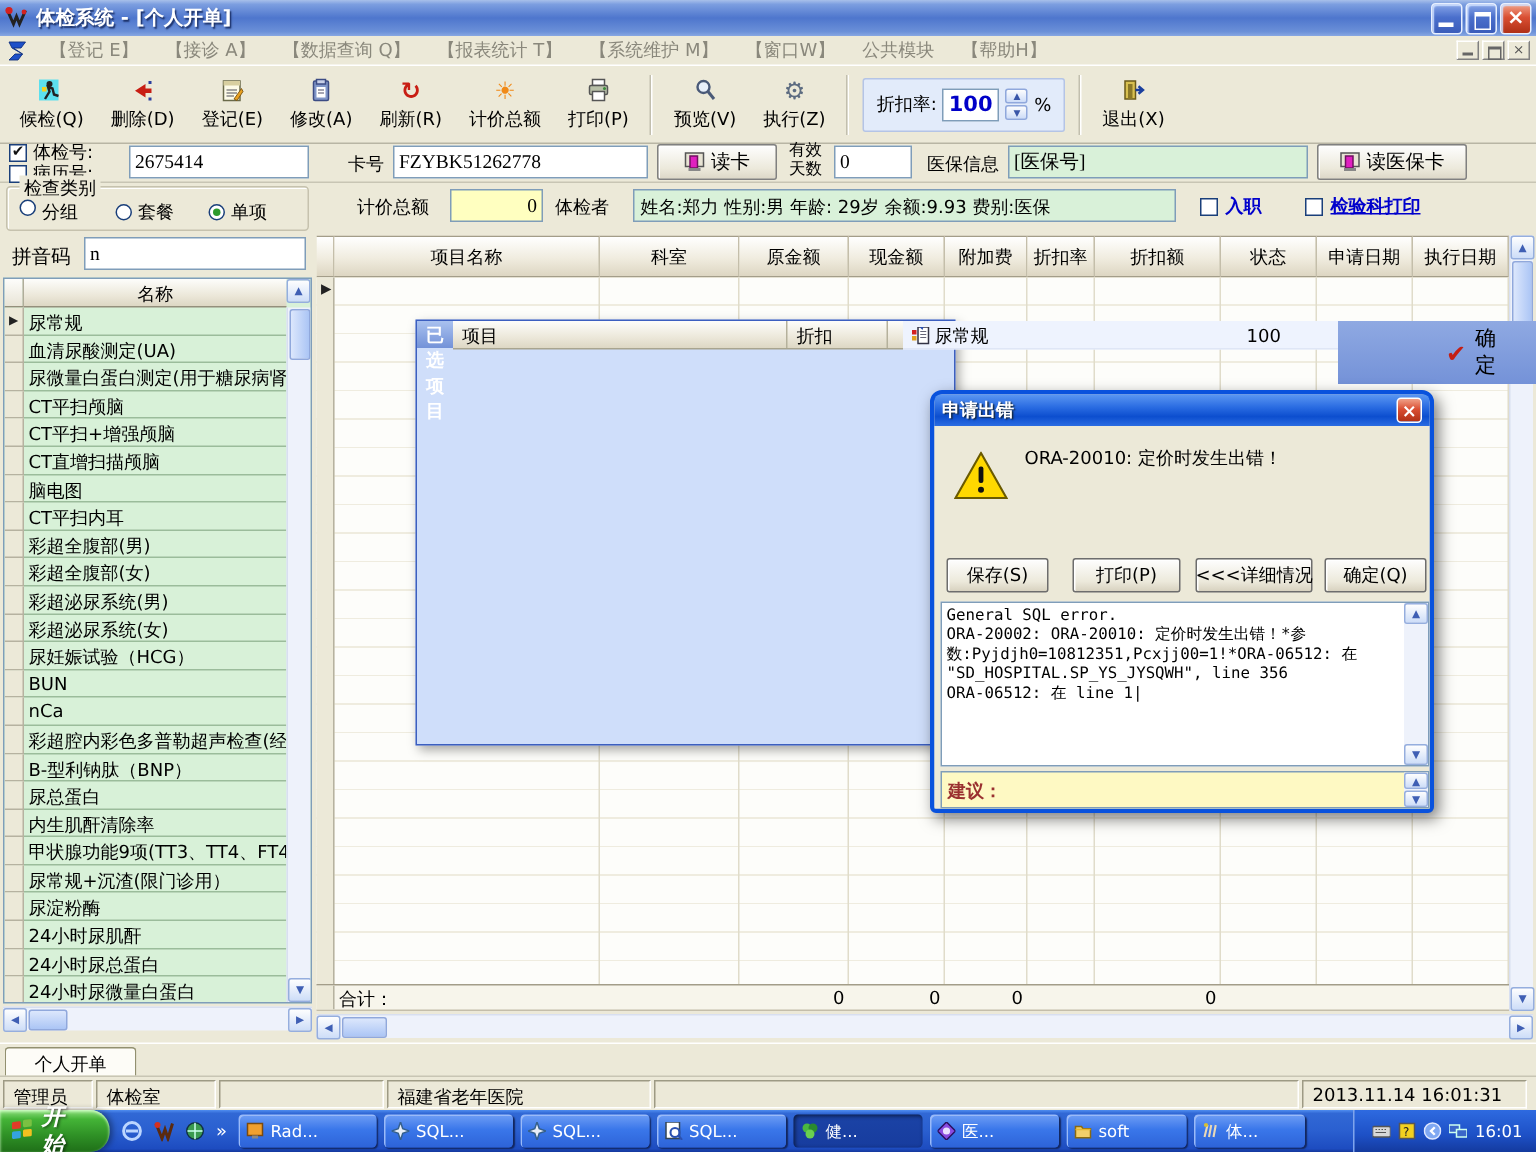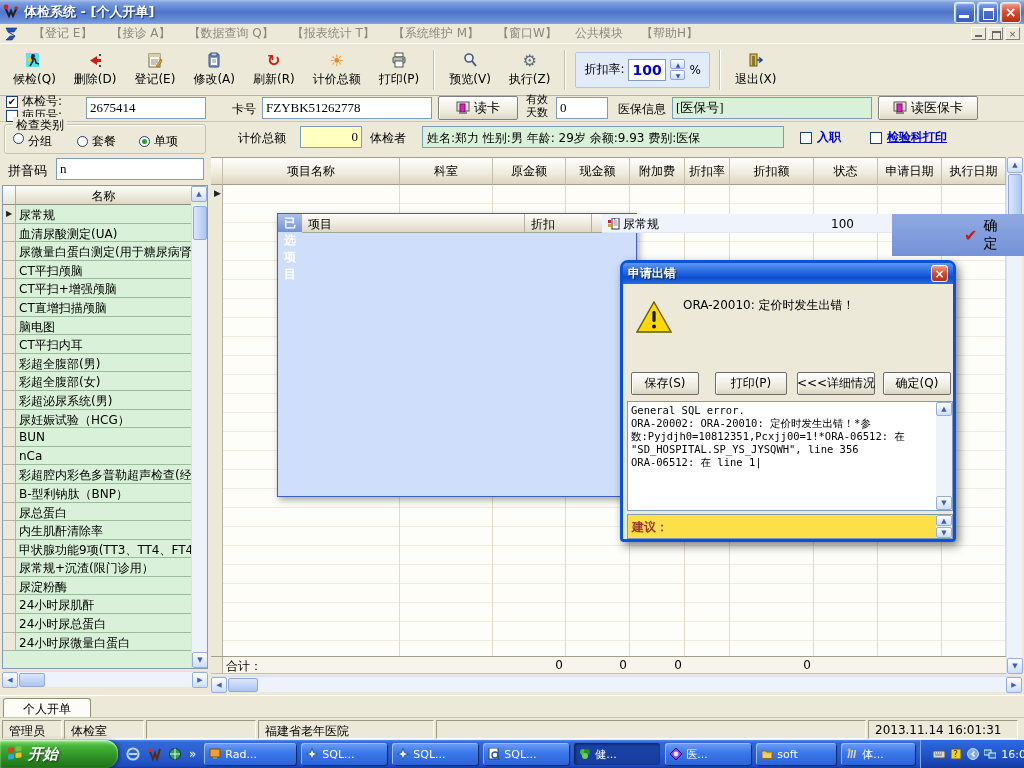--- a/index.html
+++ b/index.html
@@ -109,34 +109,34 @@
   background:linear-gradient(#f0a188,#da4f33 45%,#b03016);color:#fff;font-weight:bold;font-size:12px;
   display:flex;align-items:center;justify-content:center;text-shadow:none}
 .dlg-body{position:relative;height:255px;background:#ece9d8}
 .dmsg{position:absolute;left:60px;top:13px;font-size:12px;white-space:nowrap}
 .dbtn{position:absolute;top:88px;height:23px;background:linear-gradient(#fefefe,#ece9db 70%,#d8d2c0);
   border:1px solid #6d6d6d;border-radius:2px;box-shadow:inset 1px 1px 0 #fff;
   display:flex;align-items:center;justify-content:center;font-size:12px;white-space:nowrap}
 .dtl{position:absolute;left:4px;top:117px;width:326px;height:110px;background:#fff;border:1px solid #7f9db9}
 .dtl pre{position:absolute;left:3px;top:2px;right:18px;bottom:2px;overflow:hidden;
   font-family:"DejaVu Sans Mono","Liberation Mono",monospace;font-size:10.5px;line-height:13px;white-space:pre-wrap}
-.sgg{position:absolute;left:4px;top:230px;width:326px;height:25px;background:#fde047;border:1px solid #7f9db9}
+.sgg{position:absolute;left:4px;top:230px;width:326px;height:25px;background:#fef9c3;border:1px solid #7f9db9}
 .sgg .lab{position:absolute;left:4px;top:4px;color:#9a3030;font-weight:bold}
 .minivs{position:absolute;right:0;top:0;bottom:0;width:16px;display:flex;flex-direction:column;background:#eef2fb}
 
 .tabbar{position:absolute;left:0;top:695px;width:1024px;height:22px;background:#ece9d8;border-top:1px solid #fff}
 .tab{position:absolute;left:3px;top:2px;width:88px;height:20px;background:#fdfcf7;border:1px solid #929070;border-bottom:none;
   border-radius:3px 3px 0 0;text-align:center;padding-top:2px}
 .sbar{position:absolute;left:0;top:717px;width:1024px;height:23px;background:#ece9d8;border-top:1px solid #c8c5b4}
 .stp{position:absolute;top:2px;height:19px;border:1px solid;border-color:#9d9a84 #fff #fff #9d9a84;padding:2px 6px;
   white-space:nowrap;overflow:hidden}
 
 .task{position:absolute;left:0;top:740px;width:1024px;height:28px;display:flex;align-items:center;
   background:linear-gradient(180deg,#4f8df0 0%,#3168d5 8%,#2a5fd0 50%,#1d4cc0 92%,#15389c 100%)}
-.start{width:118px;height:28px;flex:0 0 auto;display:flex;align-items:center;gap:5px;padding:0 16px 0 7px;
+.start{width:73px;height:28px;flex:0 0 auto;display:flex;align-items:center;gap:5px;padding:0 16px 0 7px;
   border-radius:0 13px 13px 0;background:linear-gradient(180deg,#8ee07e 0%,#44b437 22%,#2f9126 60%,#1f6f18 100%);
   box-shadow:inset 0 1px 2px #d6ffcc,2px 0 4px rgba(0,0,0,.4);
   color:#fff;font-weight:bold;font-style:italic;font-size:15px;text-shadow:1px 1px 2px rgba(0,0,0,.6)}
 .ql{display:flex;align-items:center;gap:7px;padding:0 8px;color:#fff}
 .tkb{height:22px;flex:0 0 auto;display:flex;align-items:center;gap:4px;padding:0 5px;margin-right:5px;border-radius:3px;
   background:linear-gradient(#6f9ef5,#3a77ea 45%,#2d63d8);box-shadow:inset 1px 1px 0 #9abaf8,1px 1px 1px #12265e;
   color:#fff;font-size:11px;white-space:nowrap;overflow:hidden}
 .tkb.active{background:linear-gradient(#1b43a6,#173c9e);box-shadow:inset 1px 1px 3px rgba(0,0,0,.6)}
 .tray{margin-left:auto;height:28px;display:flex;align-items:center;gap:5px;padding:0 9px 0 12px;color:#fff;font-size:11px;
   background:linear-gradient(180deg,#2e6ae0 0%,#1d50c6 60%,#143a9e 100%);border-left:1px solid #7fa4ec}
@@ -399,20 +399,24 @@
           <span class="lsel"></span>
           <span class="lname">彩超全腹部(男)</span>
         </div>
       <div class="lrow">
           <span class="lsel"></span>
           <span class="lname">彩超全腹部(女)</span>
         </div>
       <div class="lrow">
           <span class="lsel"></span>
           <span class="lname">彩超泌尿系统(男)</span>
+        </div>
+      <div class="lrow">
+          <span class="lsel"></span>
+          <span class="lname">彩超泌尿系统(女)</span>
         </div>
       <div class="lrow">
           <span class="lsel"></span>
           <span class="lname">尿妊娠试验（HCG）</span>
         </div>
       <div class="lrow">
           <span class="lsel"></span>
           <span class="lname">BUN</span>
         </div>
       <div class="lrow">

